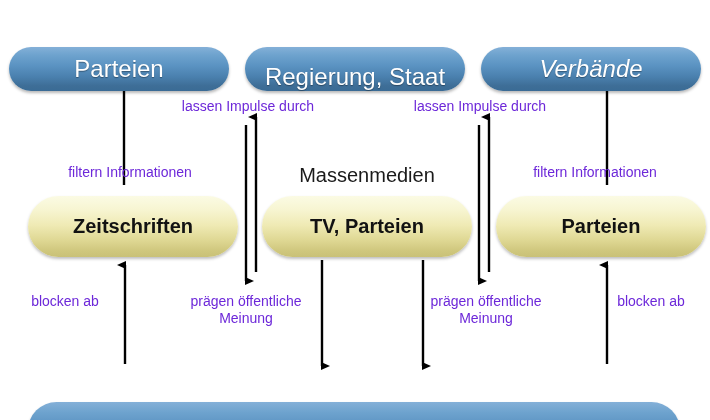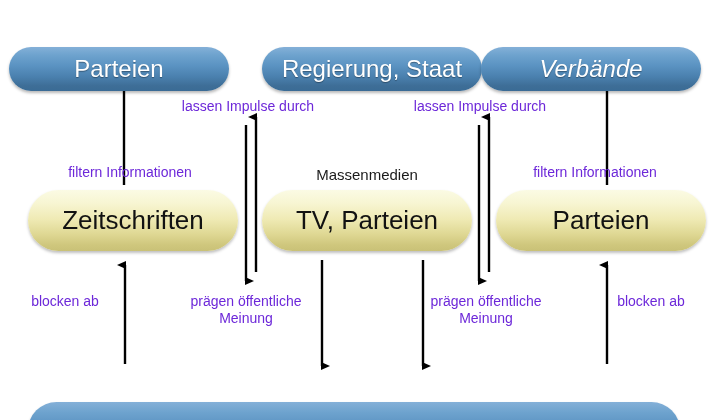--- a/index.html
+++ b/index.html
@@ -58,27 +58,28 @@
     color: #121212;
     box-shadow: 0 2px 3px rgba(0,0,0,0.25);
   }
 
   .pill-top {
     top: 15px;
     height: 44px;
     font-size: 24px;
   }
   .pill-media {
-    top: 190px;
+    top: 196px;
     height: 61px;
-    font-size: 26px;
+    font-size: 20px;
+    font-weight: bold;
   }
 
   #box-parteien   { left: 9px;   width: 220px; }
-  #box-regierung  { left: 262px; width: 220px; }
+  #box-regierung  { left: 245px; width: 220px; align-items: flex-end; }
   #box-verbaende  { left: 481px; width: 220px; font-style: italic; }
 
   #box-zeitschriften { left: 28px;  width: 210px; }
   #box-tvrundfunk    { left: 262px; width: 210px; }
   #box-zeitungen     { left: 496px; width: 210px; }
 
   #box-buerger {
     left: 28px;
     top: 370px;
     width: 652px;
@@ -91,21 +92,21 @@
     position: absolute;
     color: #6d28d9;
     font-size: 14px;
     line-height: 17px;
     text-align: center;
     white-space: pre-line;
   }
   .lbl-title {
     position: absolute;
     color: #1a1a1a;
-    font-size: 15px;
+    font-size: 20px;
     line-height: 26px;
     text-align: center;
     white-space: nowrap;
   }
 
   #lbl-impulse-left   { left: 148px; top: 98px;  width: 200px; }
   #lbl-impulse-right  { left: 380px; top: 98px;  width: 200px; }
   #lbl-filtern-left   { left: 30px;  top: 164px; width: 200px; }
   #lbl-filtern-right  { left: 495px; top: 164px; width: 200px; }
   #lbl-massenmedien   { left: 262px; top: 162px; width: 210px; }

